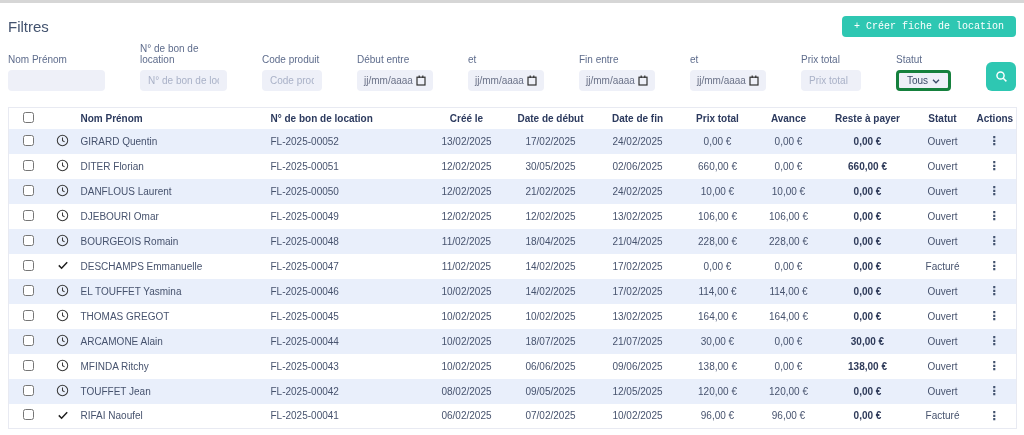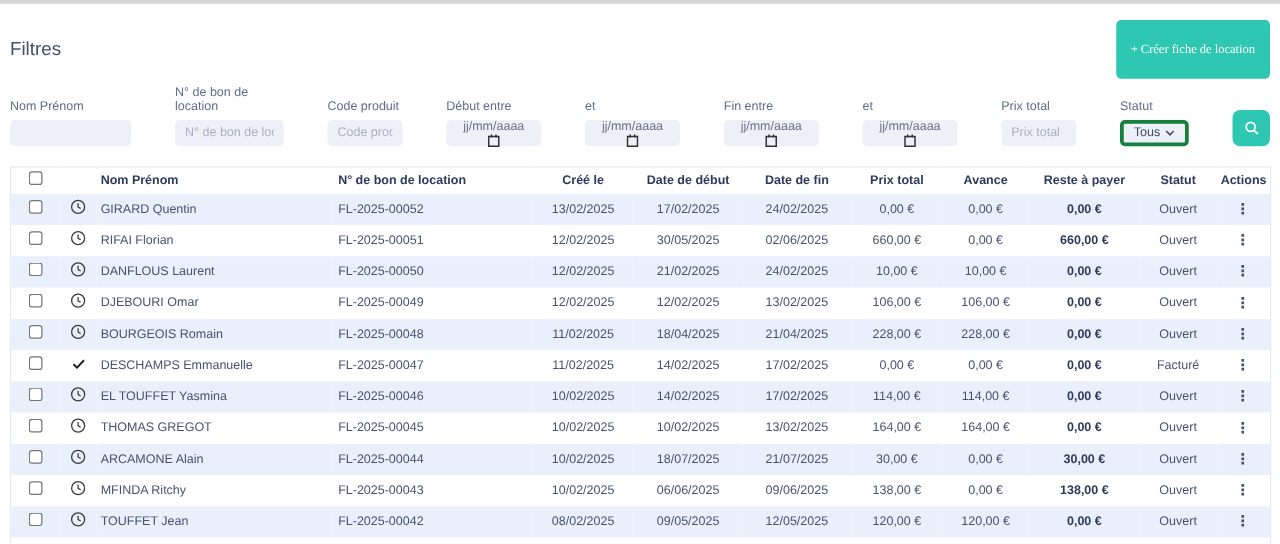--- a/index.html
+++ b/index.html
@@ -5,31 +5,31 @@
   :root { --accent:#2ec7b2; --stripe:#e9effb; }
   * { box-sizing: border-box; margin:0; padding:0; }
   html,body { width:1024px; height:435px; overflow:hidden; background:#fff;
     font-family:"Liberation Sans","DejaVu Sans",sans-serif; }
   .top-border { height:3px; background:#d6d6d6; }
   .page { padding:0 8px; }
   .page-title { margin-top:7px; font-size:11px; font-weight:bold; color:#2c3a66; }
   .filters-bar { margin-top:13px; display:flex; justify-content:space-between; align-items:center; }
   .filters-heading { font-size:15px; color:#42526e; }
   .create-btn { background:var(--accent); color:#fff; border:none; border-radius:4px;
-    font-size:10px; padding:18px 12px; cursor:pointer; font-family:Liberation Serif, serif; }
+    font-size:10px; padding:5px 12px; cursor:pointer; font-family:Liberation Mono, monospace; }
   .filter-row { margin-top:6px; display:flex; justify-content:space-between; align-items:flex-end; }
   .field label { display:block; font-size:10px; color:#5e6c8c; margin-bottom:5px; }
   .txt, .date-input, .select {
     height:21px; width:100%; background:#eef0f8; border:none; border-radius:4px;
     font-size:10px; color:#3b4a68; font-family:inherit; }
   .txt { padding:0 8px; }
   .txt::placeholder { color:#a9b1c7; }
   .w97{width:97px;} .w87{width:87px;} .w60{width:60px;} .w76{width:76px;} .w55{width:55px;}
   .date-input { display:flex; align-items:center; justify-content:space-between;
-    padding:0 7px; color:#6b7288; cursor:default;flex-direction:column; }
+    padding:0 7px; color:#6b7288; cursor:default; }
   .cal-icon { display:flex; align-items:center; }
   .select { display:flex; align-items:center; justify-content:space-between;
     padding:0 8px; border:3px solid #15803d; color:#3b4a68; cursor:default; }
   .search-btn { width:30px; height:29px; background:var(--accent); border:none; border-radius:6px;
     display:flex; align-items:center; justify-content:center; cursor:pointer; }
   table { margin-top:16px; width:1008px; border-collapse:collapse; table-layout:fixed;
     border:1px solid #e8eaf2; border-radius:6px; }
   thead th { height:21px; font-size:10px; font-weight:bold; color:#2c3a5e; text-align:center;
     background:#fff; padding:0 4px; }
   tbody td { height:25px; font-size:10px; color:#47536e; text-align:center; padding:0 4px;
@@ -203,21 +203,21 @@
     <td><input type="checkbox" style=""></td>
     <td>
       <span class="icon-wrap">
         <svg width="13" height="13" viewBox="0 0 14 14">
                 <circle cx="7" cy="7" r="5.6" fill="none" stroke="#3a3a3a" stroke-width="1.1"></circle>
                 <path d="M7 3.8v3.4l2.2 1.2" fill="none" stroke="#3a3a3a" stroke-width="1.1"></path>
               </svg>
       </span>
       
     </td>
-    <td class="c-left">RIFAI Florian</td>
+    <td class="c-left">DITER Florian</td>
     <td class="c-left">FL-2025-00051</td>
     <td>12/02/2025</td>
     <td>30/05/2025</td>
     <td>02/06/2025</td>
     <td>660,00 €</td>
     <td>0,00 €</td>
     <td class="c-bold">660,00 €</td>
     <td>Ouvert</td>
     <td><span class="dots">⋮</span></td>
   </tr>

